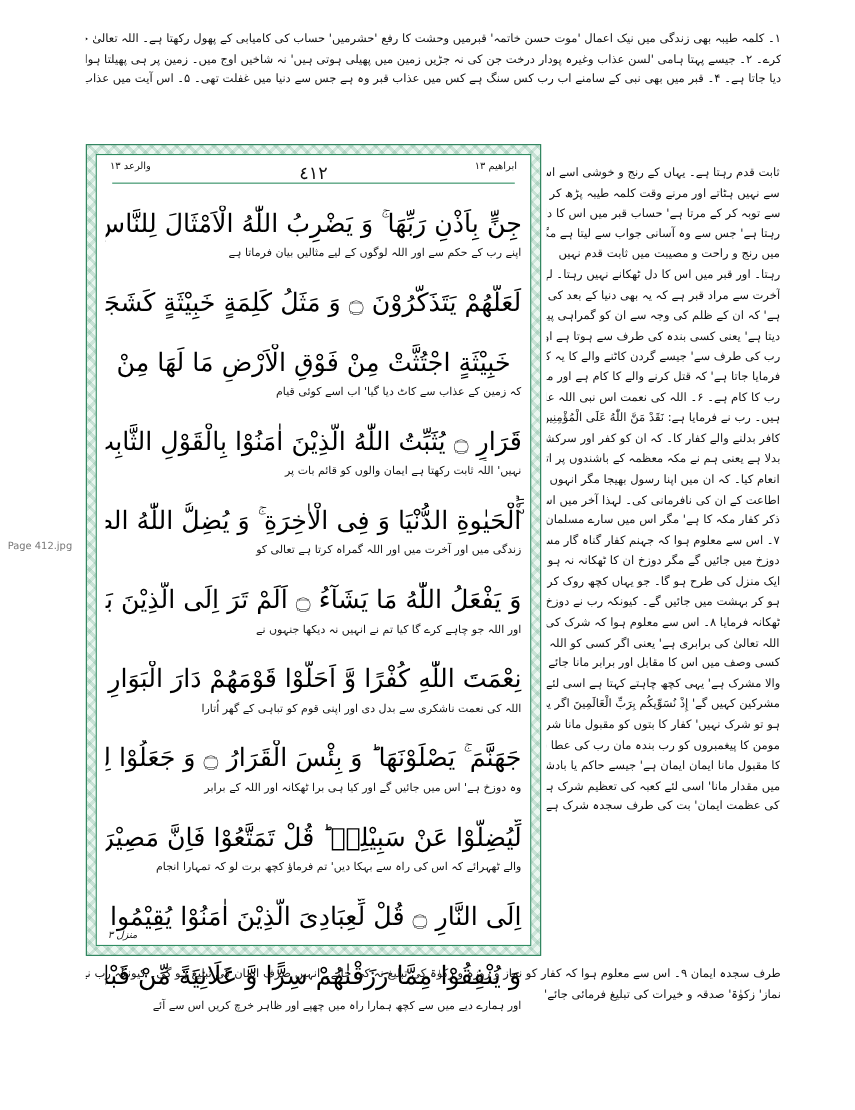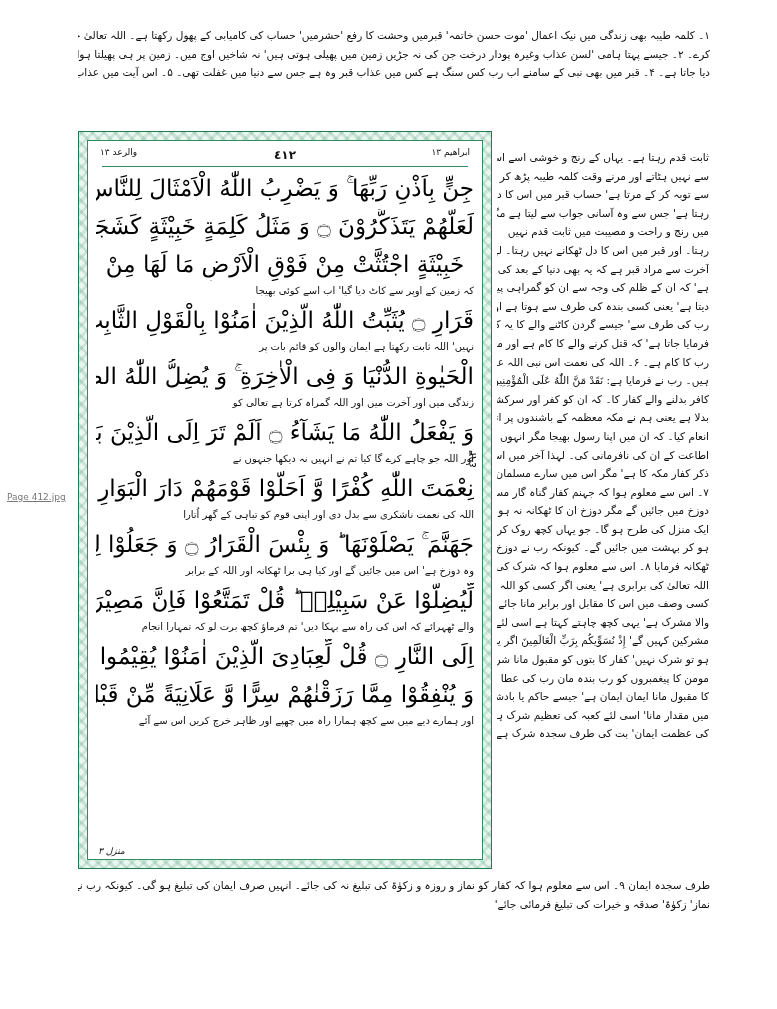--- a/index.html
+++ b/index.html
@@ -113,22 +113,22 @@
     right: 4px;
     top: 0px;
     line-height: 10px;
     font-size: 9px;
   }
   .frame-header .hdr-center {
     position: absolute;
     left: 50%;
     transform: translateX(-50%);
     top: 1px;
-    font-size: 12px;
-    font-weight: bold;
+    font-size: 16px;
+    font-weight: normal;
     letter-spacing: 1px;
   }
   .frame-header .hdr-left {
     position: absolute;
     left: 4px;
     top: 0px;
     text-align: right;
     line-height: 10px;
     font-size: 9px;
   }
@@ -137,21 +137,21 @@
     left: 6px;
     right: 6px;
     top: 19px;
     height: 1px;
     background: #2f8d62;
   }
 
   
   .verse-block {
     position: relative;
-    margin-top: 4px;
+    margin-top: 20px;
     direction: rtl;
   }
   .ayah {
     display: block;
     text-align: center;
     font-family: "DejaVu Serif", serif;
     font-size: 23px;
     line-height: 34px;
     color: #000000;
     white-space: nowrap;
@@ -200,21 +200,20 @@
   .watermark {
     position: absolute;
     left: 6px;
     top: 492px;
     font-size: 9px;
     color: #777777;
     background: rgba(255,255,255,0.75);
     padding: 0 1px;
     white-space: nowrap;
     letter-spacing: 0px;
-    text-decoration: underline;
   }
 </style>
 </head>
 <body>
 
 <div class="page">
 
   <div class="top-commentary">
     <span class="ln">۱۔ کلمہ طیبہ بھی زندگی میں نیک اعمال 'موت حسن خاتمہ' قبرمیں وحشت کا رفع 'حشرمیں' حساب کی کامیابی کے پھول رکھتا ہے۔ اللہ تعالیٰ حسن خاتمہ نصیب</span>
     <span class="ln">کرے۔ ۲۔ جیسے پہتا ہامی 'لسن عذاب وغیرہ پودار درخت جن کی نہ جڑیں زمین میں پھیلی ہوتی ہیں' نہ شاخیں اوج میں۔ زمین پر ہی پھیلتا ہوا ہے اور جلد</span>
@@ -262,27 +261,28 @@
 
       <div class="frame-header">
         <span class="hdr-right">ابراهیم ۱۳</span>
         <span class="hdr-center">٤١٢</span>
         <span class="hdr-left">والرعد ۱۳</span>
         <span class="hdr-sep"></span>
       </div>
 
       <div class="verse-block">
         <span class="ayah">جِنٍّ بِاَذْنِ رَبِّهَا ۚ وَ يَضْرِبُ اللّٰهُ الْاَمْثَالَ لِلنَّاسِ</span>
+        <span class="urdu-trans">اپنے رب کے حکم سے اور اللہ لوگوں کے لیے مثالیں بیان فرماتا ہے</span>
       </div>
       <div class="verse-block">
         <span class="ayah">لَعَلَّهُمْ يَتَذَكَّرُوْنَ ۝ وَ مَثَلُ كَلِمَةٍ خَبِيْثَةٍ كَشَجَرَةٍ</span>
       </div>
       <div class="verse-block">
         <span class="ayah">خَبِيْثَةٍ اجْتُثَّتْ مِنْ فَوْقِ الْاَرْضِ مَا لَهَا مِنْ</span>
-        <span class="urdu-trans">کہ زمین کے اوپر سے کاٹ دیا گیا' اب اسے کوئی بھیجا</span>
+        <span class="urdu-trans">کہ زمین کے عذاب سے کاٹ دیا گیا' اب اسے کوئی قیام</span>
       </div>
       <div class="verse-block">
         <span class="ayah">قَرَارٍ ۝ يُثَبِّتُ اللّٰهُ الَّذِيْنَ اٰمَنُوْا بِالْقَوْلِ الثَّابِتِ فِى</span>
         <span class="urdu-trans">نہیں' اللہ ثابت رکھتا ہے ایمان والوں کو قائم بات پر</span>
       </div>
       <div class="verse-block">
         <span class="ayah">الْحَيٰوةِ الدُّنْيَا وَ فِى الْاٰخِرَةِ ۚ وَ يُضِلُّ اللّٰهُ الظّٰلِمِيْنَ</span>
         <span class="urdu-trans">زندگی میں اور آخرت میں اور اللہ گمراہ کرتا ہے تعالی کو</span>
       </div>
       <div class="verse-block">

